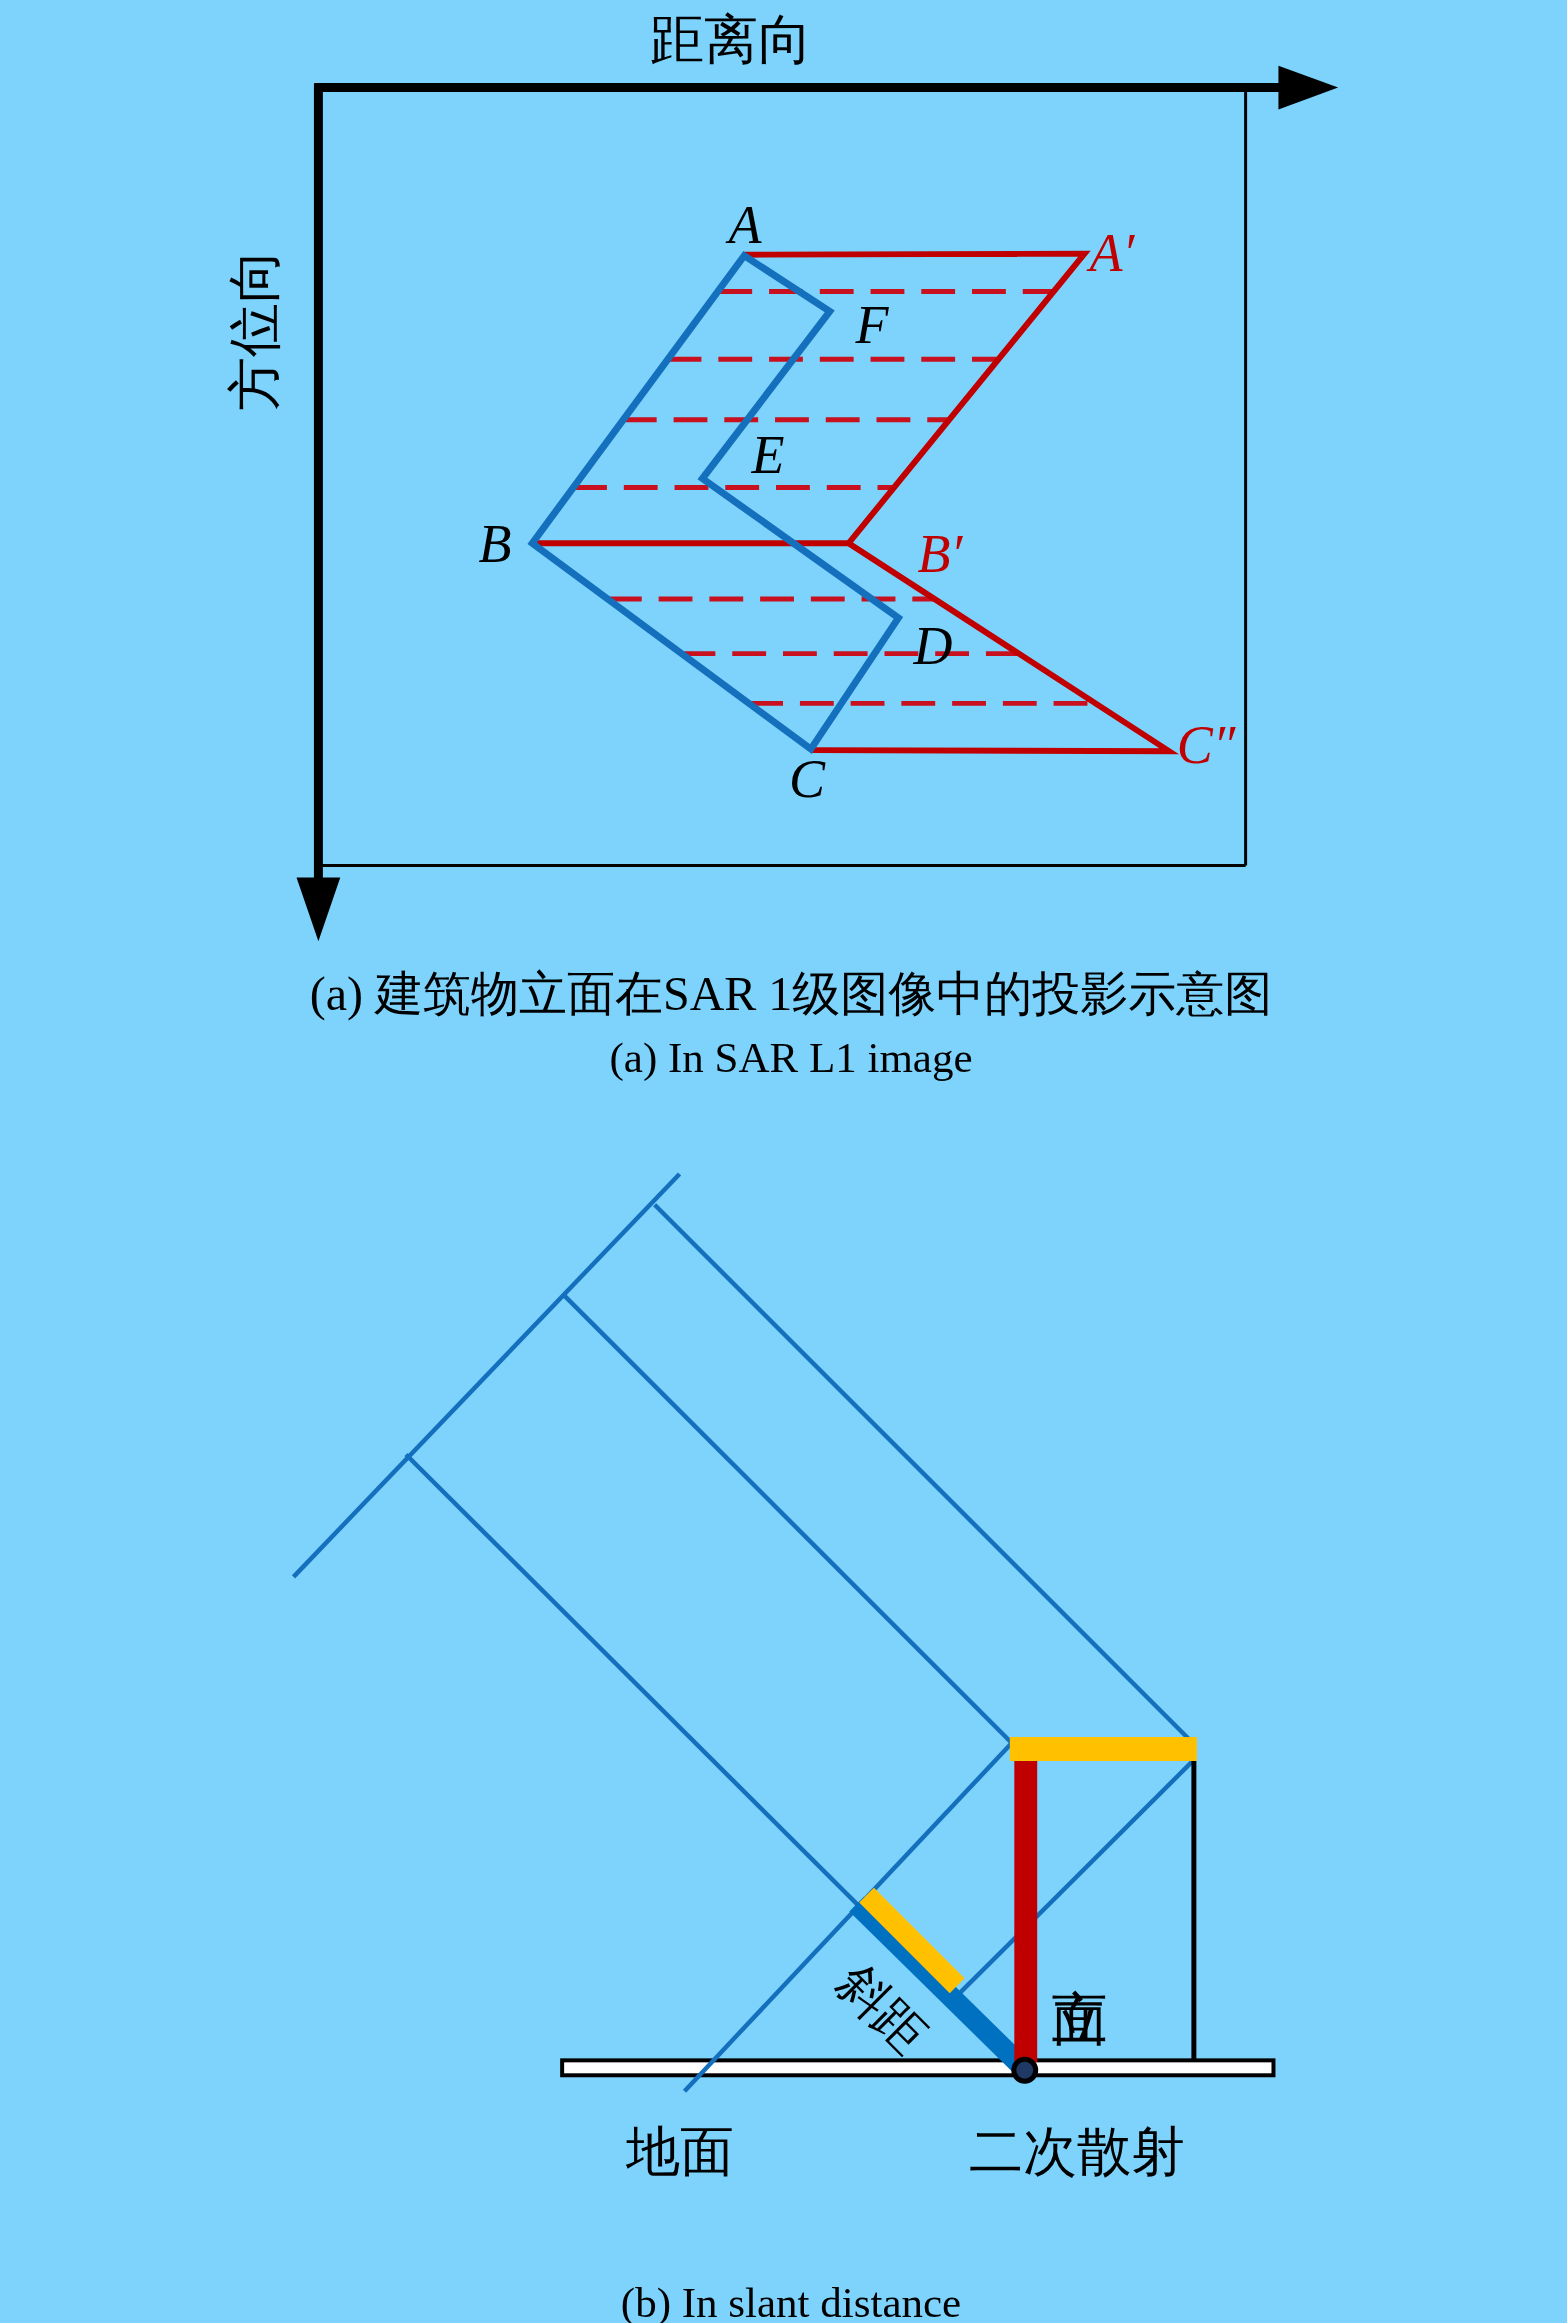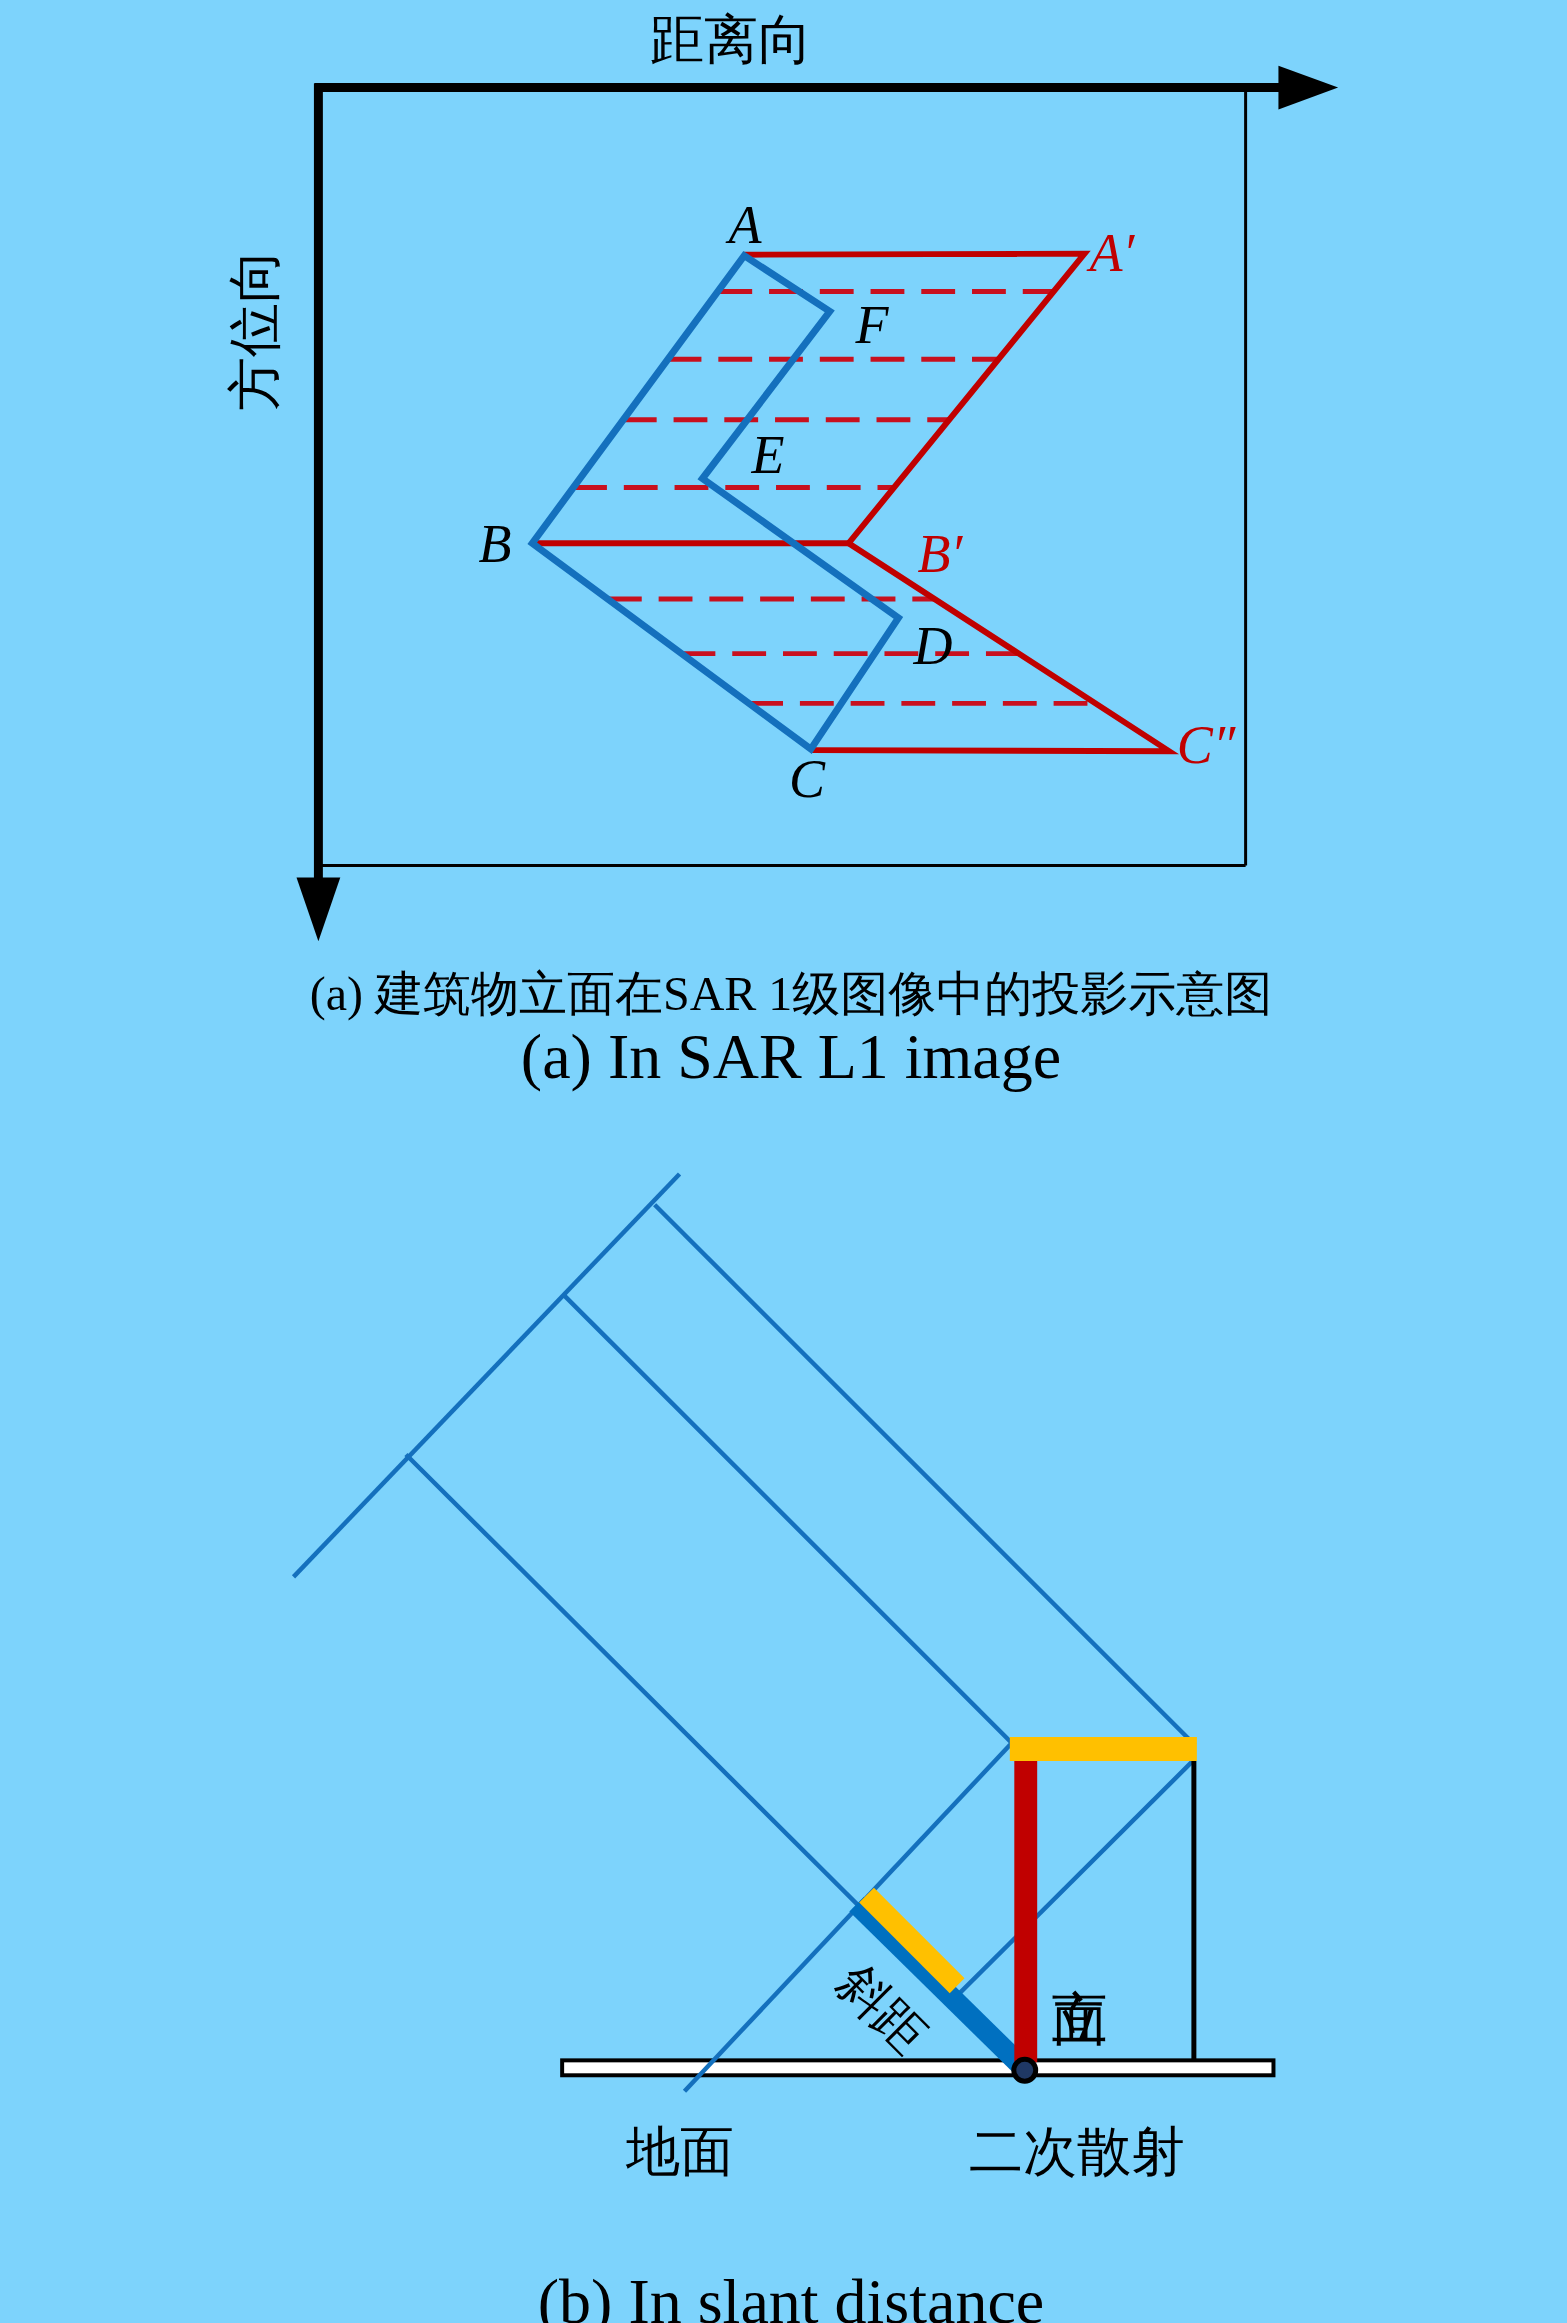--- a/index.html
+++ b/index.html
@@ -9,21 +9,21 @@
   .lbl{position:absolute;transform:translate(-50%,-50%);white-space:nowrap;color:#000;
        font-family:"Liberation Serif","DejaVu Serif",serif;line-height:1;}
   .vertex{font-size:54px;font-style:italic;}
   .red{color:#C00000;}
   .axis-lbl{font-size:54px;}
   .rot-ccw{transform:translate(-50%,-50%) rotate(-90deg);}
   .rot-45{transform:translate(-50%,-50%) rotate(45deg);}
   .cn{font-size:54px;}
   .vertical-cn{writing-mode:vertical-rl;letter-spacing:10px;font-size:56px;}
   .caption-zh{font-size:48px;}
-  .caption-en{font-size:64px;}
+  .caption-en{font-size:43px;}
 </style>
 </head>
 <body>
 
 <div id="stage">
 
   <svg id="art" width="1567" height="2323" viewBox="0 0 1575 2335">
 
     <g>
 

